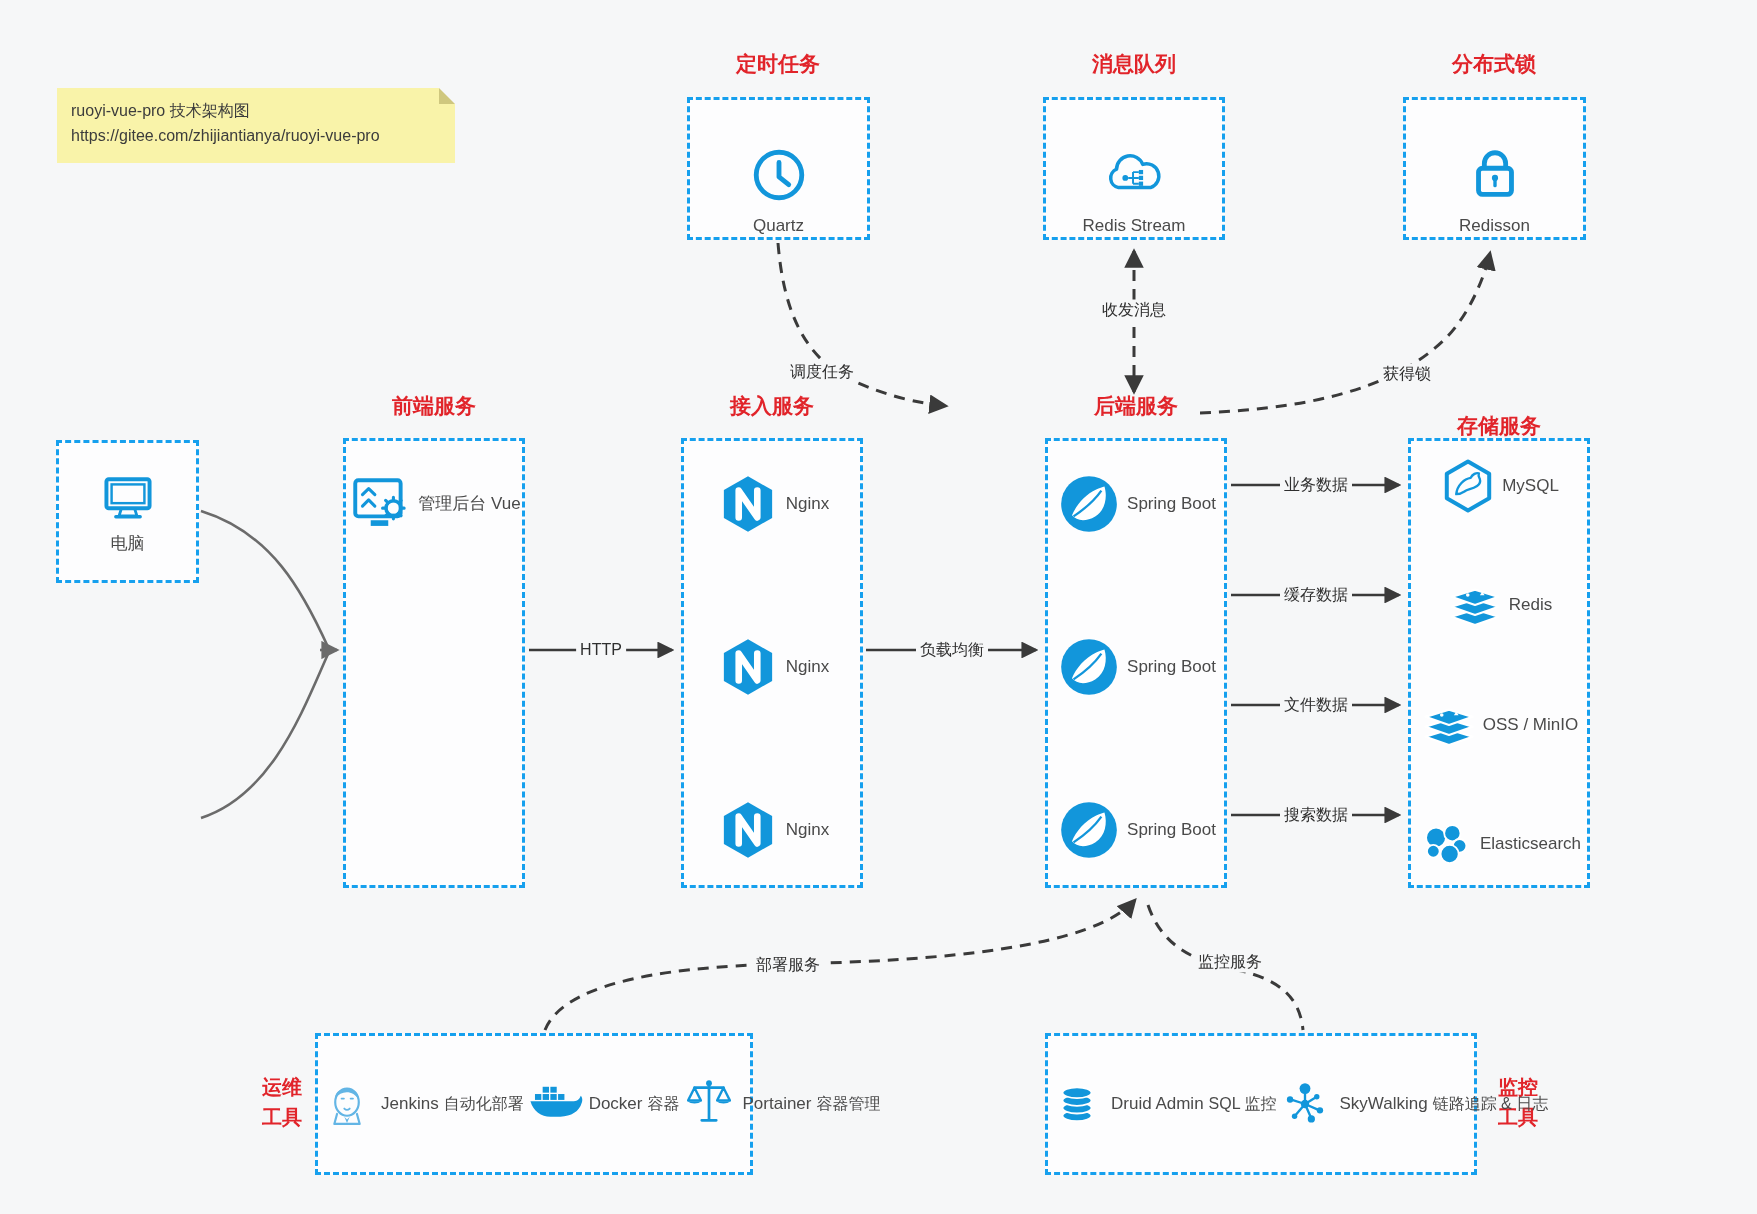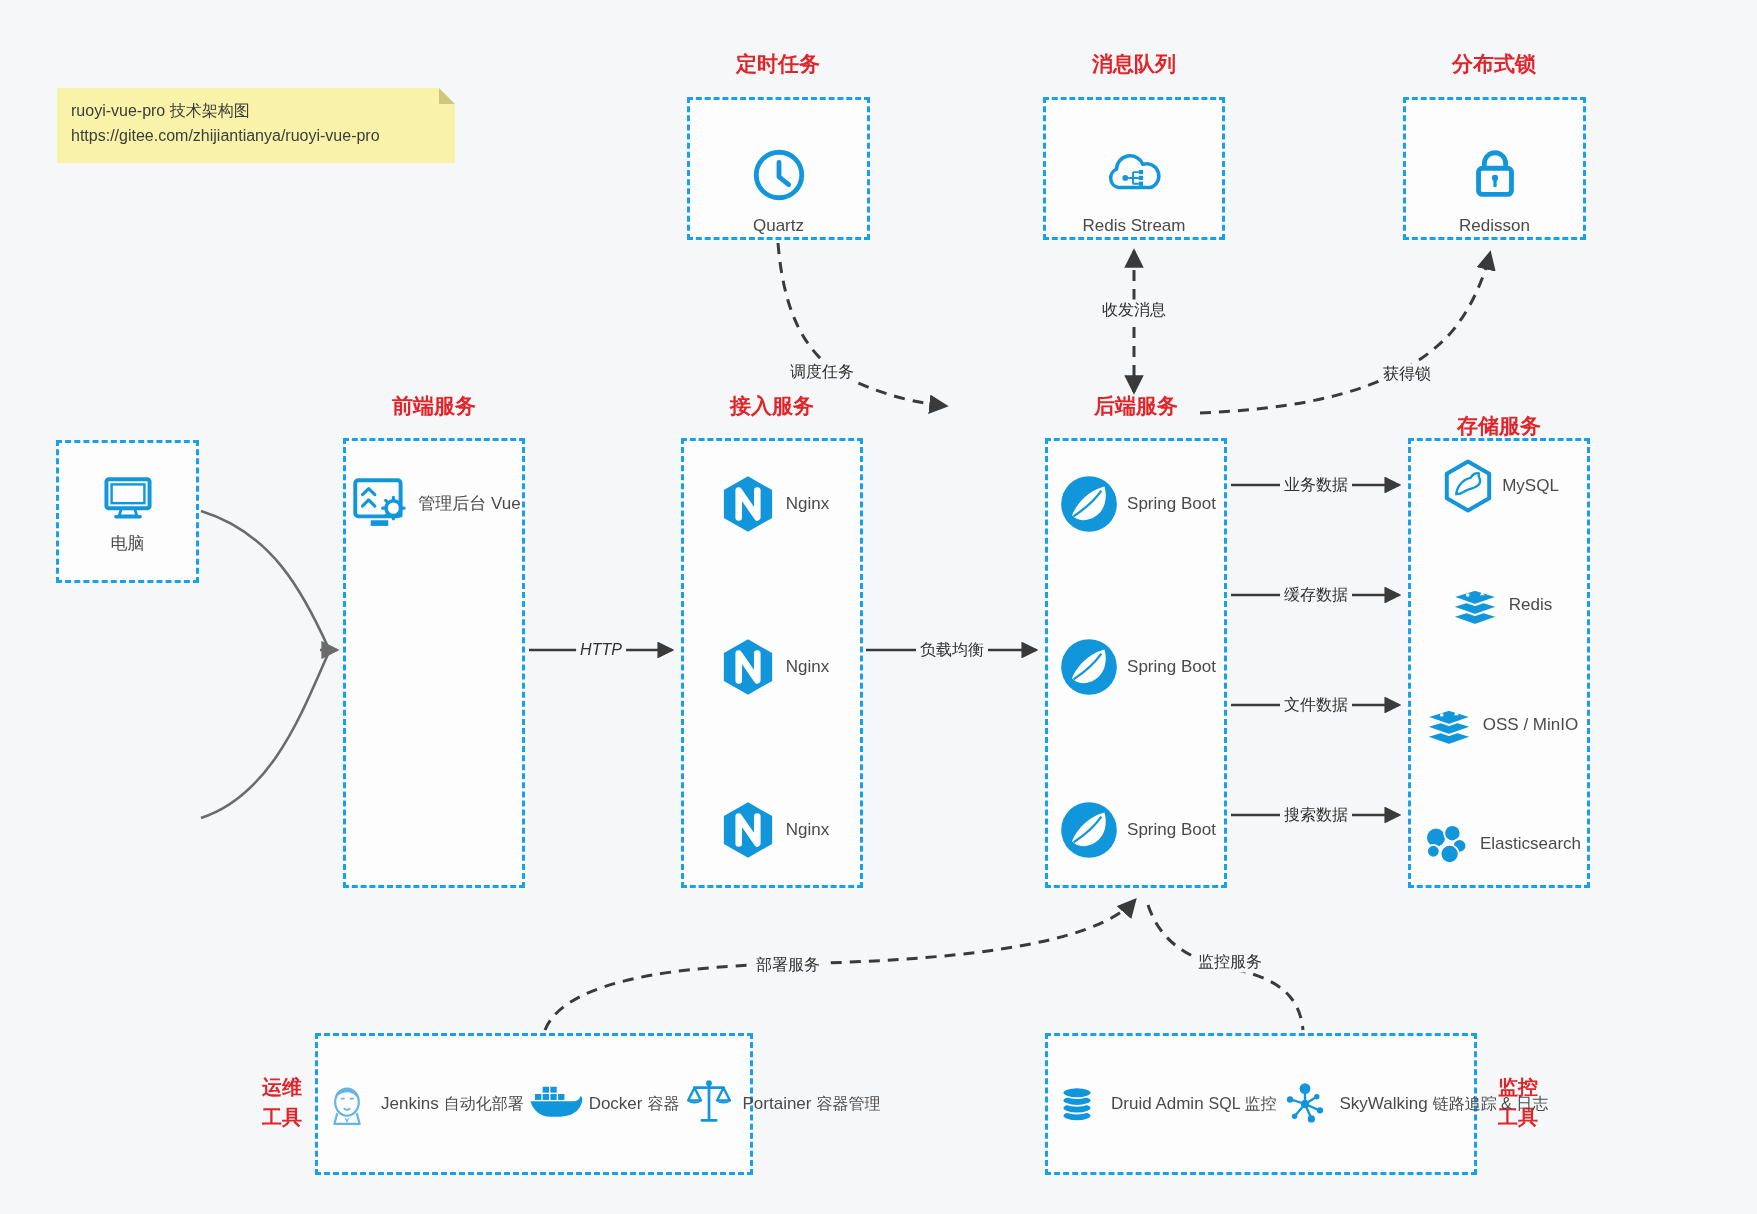--- a/index.html
+++ b/index.html
@@ -318,21 +318,21 @@
             <circle cx="7" cy="16.5" r="4"></circle>
           <circle cx="-11.5" cy="13.5" r="3"></circle>
             <circle cx="-16.5" cy="-5" r="3.5"></circle>
         </g>
       </svg>
       <span class="ilabel two">SkyWalking</span>
       <span class="idesc two">链路追踪 &amp; 日志</span>
     </div>
   </div>
 
-  <div class="edge-label" style="left:601px;top:650px;font-style:italic;">HTTP</div>
+  <div class="edge-label" style="left:601px;top:650px;">HTTP</div>
   <div class="edge-label" style="left:952px;top:650px;">负载均衡</div>
   <div class="edge-label" style="left:1316px;top:485px;">业务数据</div>
   <div class="edge-label" style="left:1316px;top:595px;">缓存数据</div>
   <div class="edge-label" style="left:1316px;top:705px;">文件数据</div>
   <div class="edge-label" style="left:1316px;top:815px;">搜索数据</div>
   <div class="edge-label" style="left:822px;top:372px;">调度任务</div>
   <div class="edge-label" style="left:1134px;top:310px;">收发消息</div>
   <div class="edge-label" style="left:1407px;top:374px;">获得锁</div>
   <div class="edge-label" style="left:788px;top:965px;">部署服务</div>
   <div class="edge-label" style="left:1230px;top:962px;">监控服务</div>

